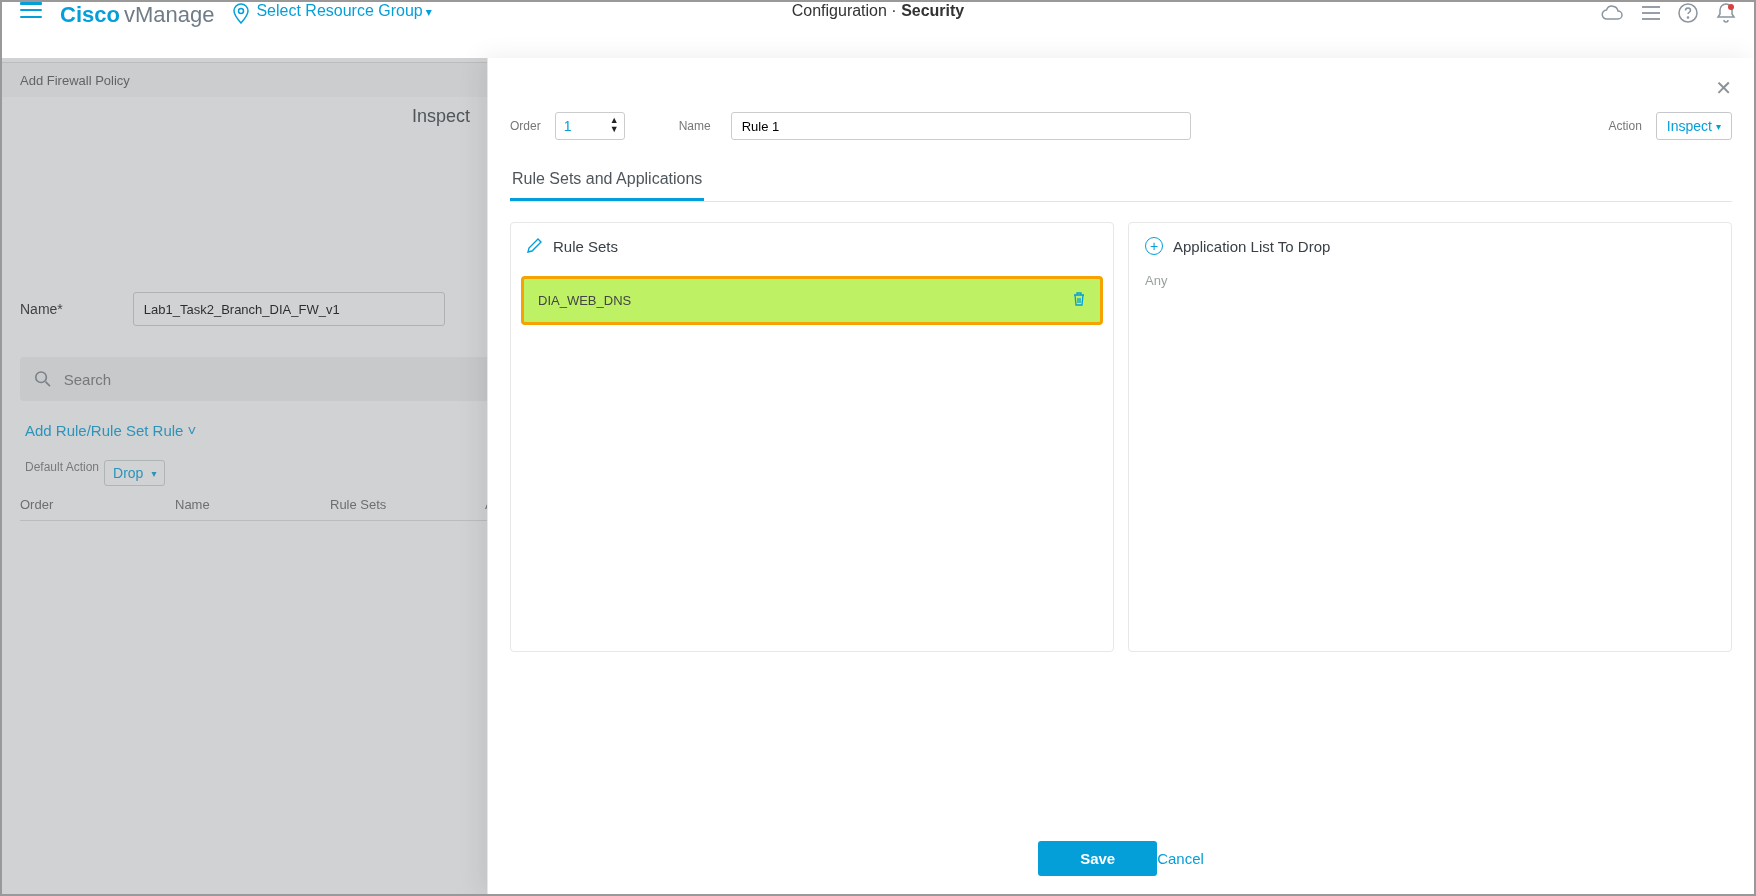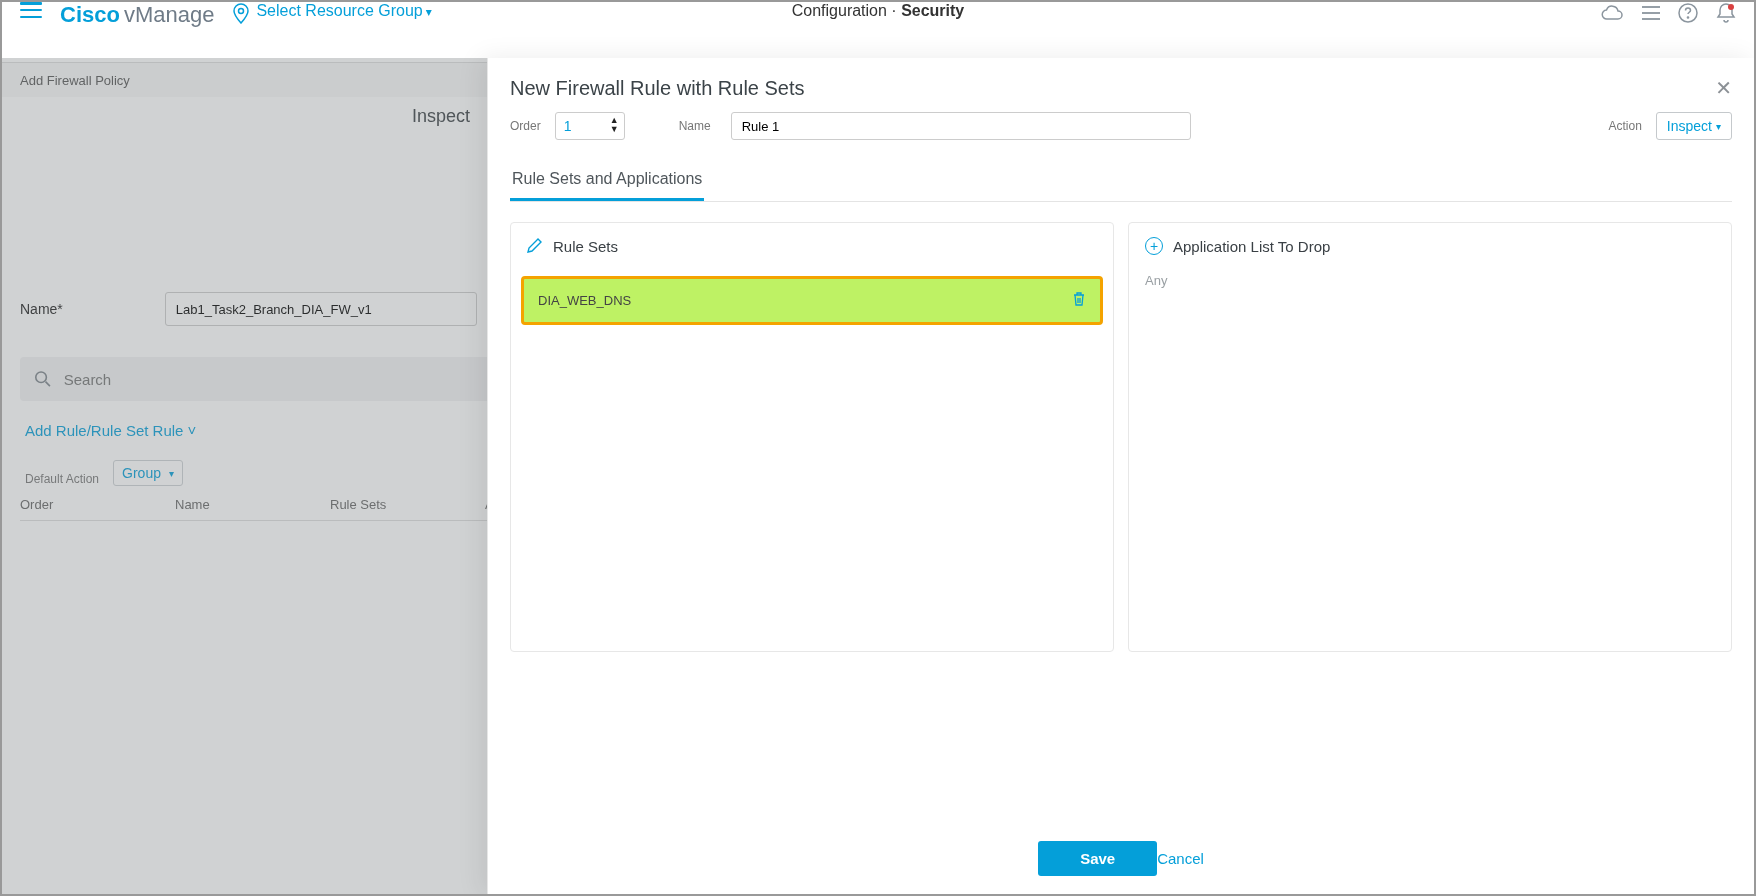--- a/index.html
+++ b/index.html
@@ -14,28 +14,28 @@
     .resource-group::after{content:"▾";font-size:12px;margin-left:3px}
     .crumb{position:absolute;left:50%;transform:translateX(-50%);font-size:16px;color:#333}
     .crumb .sec{font-weight:600}
     .top-right{margin-left:auto;display:flex;gap:18px;align-items:center}
     .icon-btn{color:#8b959e;cursor:pointer}
 
     .subheader{height:34px;background:#f7f7f7;display:flex;align-items:center;padding:0 18px;font-size:13px;color:#555}
 
     .bg-page{position:absolute;top:90px;left:0;right:0;bottom:0;background:#fff}
     .sources-lbl{position:absolute;left:410px;top:14px;font-size:18px;color:#3b4145}
-    .name-row{position:absolute;left:18px;top:200px;display:flex;align-items:center;gap:102px}
+    .name-row{position:absolute;left:18px;top:200px;display:flex;align-items:center;gap:70px}
     .name-lbl{font-size:14px;color:#222}
     .name-input{width:312px;height:34px;border:1px solid #ccc;border-radius:3px;padding:0 10px;font-size:13px}
     .search-wrap{position:absolute;left:18px;top:265px;width:1720px;height:44px;background:#f1f2f3;border-radius:4px;display:flex;align-items:center;padding:0 14px;gap:12px}
     .search-wrap input{border:none;background:transparent;font-size:15px;width:100%;outline:none;color:#555}
     .add-rule-link{position:absolute;left:23px;top:330px;color:#049fd9;font-size:15px}
     .add-rule-link::after{content:" ˅"}
-    .def-action{position:absolute;left:23px;top:368px;display:flex;align-items:flex-end;gap:14px}
+    .def-action{position:absolute;left:23px;top:368px;display:flex;align-items:flex-start;gap:5px}
     .def-action-lbl{font-size:12px;color:#777}
     .def-select{border:1px solid #cdd1d4;border-radius:3px;height:26px;padding:0 8px;color:#049fd9;font-size:14px;display:flex;align-items:center;gap:8px}
     .def-select::after{content:"▾";font-size:10px;color:#049fd9}
     .tbl-head{position:absolute;left:18px;top:405px;right:18px;border-bottom:1px solid #ddd;display:flex;font-size:13px;color:#666;padding-bottom:8px}
     .tbl-head .c1{width:155px}
     .tbl-head .c2{width:155px}
     .tbl-head .c3{width:155px}
 
     .dim-overlay{position:absolute;inset:0;top:56px;background:rgba(120,125,130,.35)}
 
@@ -126,33 +126,32 @@
   <div class="search-wrap">
     <svg width="18" height="18" viewBox="0 0 20 20" fill="none" stroke="#7c838a" stroke-width="1.8">
         <circle cx="8" cy="8" r="6"></circle>
         <line x1="13" y1="13" x2="18" y2="18"></line>
       </svg>
     <input placeholder="Search" style="">
   </div>
   <a class="add-rule-link">Add Rule/Rule Set Rule</a>
   <div class="def-action">
     <span class="def-action-lbl">Default Action</span>
-    <span class="def-select">Group</span>
+    <span class="def-select">Drop</span>
   </div>
   <div class="tbl-head">
     <span class="c1">Order</span>
     <span class="c2">Name</span>
     <span class="c3">Rule Sets</span>
     <span>A</span>
   </div>
 </div>
 
 <div class="modal">
   <div class="modal-head">
-    <span class="modal-title">New Firewall Rule with Rule Sets</span>
     <span class="close-x">✕</span>
   </div>
   <div class="form-row">
     <span class="small-lbl">Order</span>
     <span class="order-wrap">
       <input class="order-input" value="1" style="">
       <span class="order-arrows">▲<br>▼</span>
     </span>
     <span class="small-lbl" style="margin-left:40px">Name</span>
     <input class="name-inp" value="Rule 1" style="">

